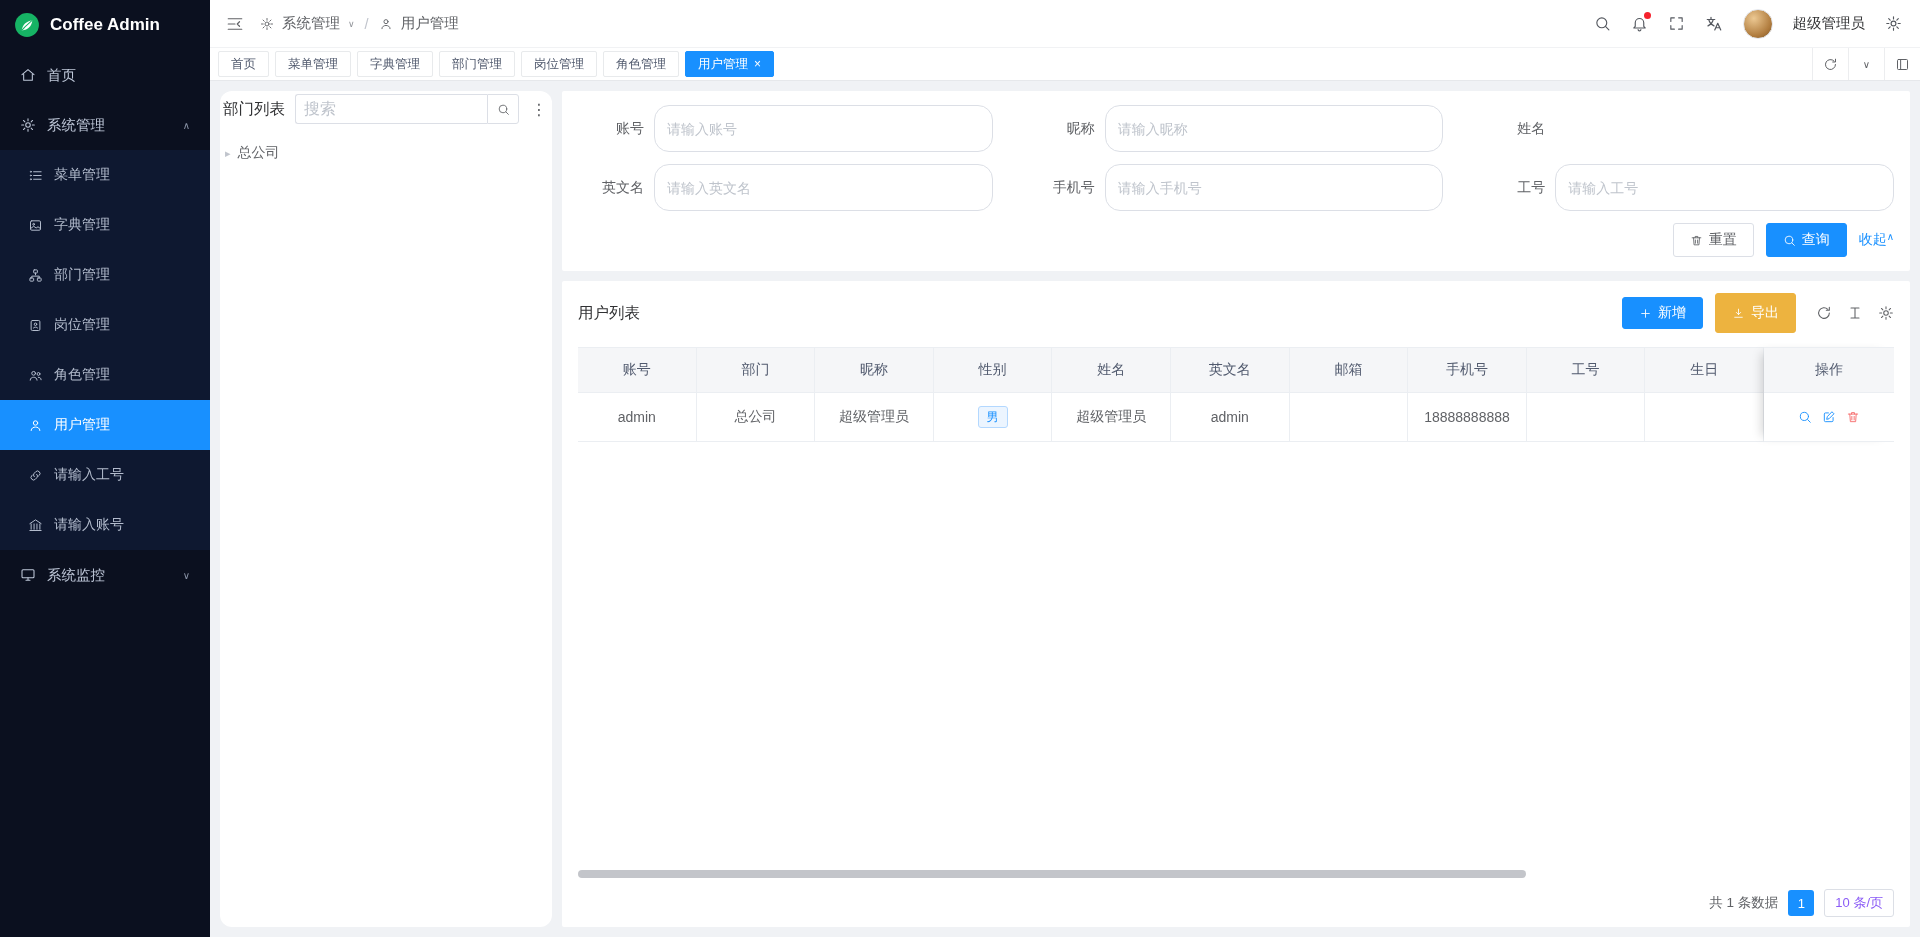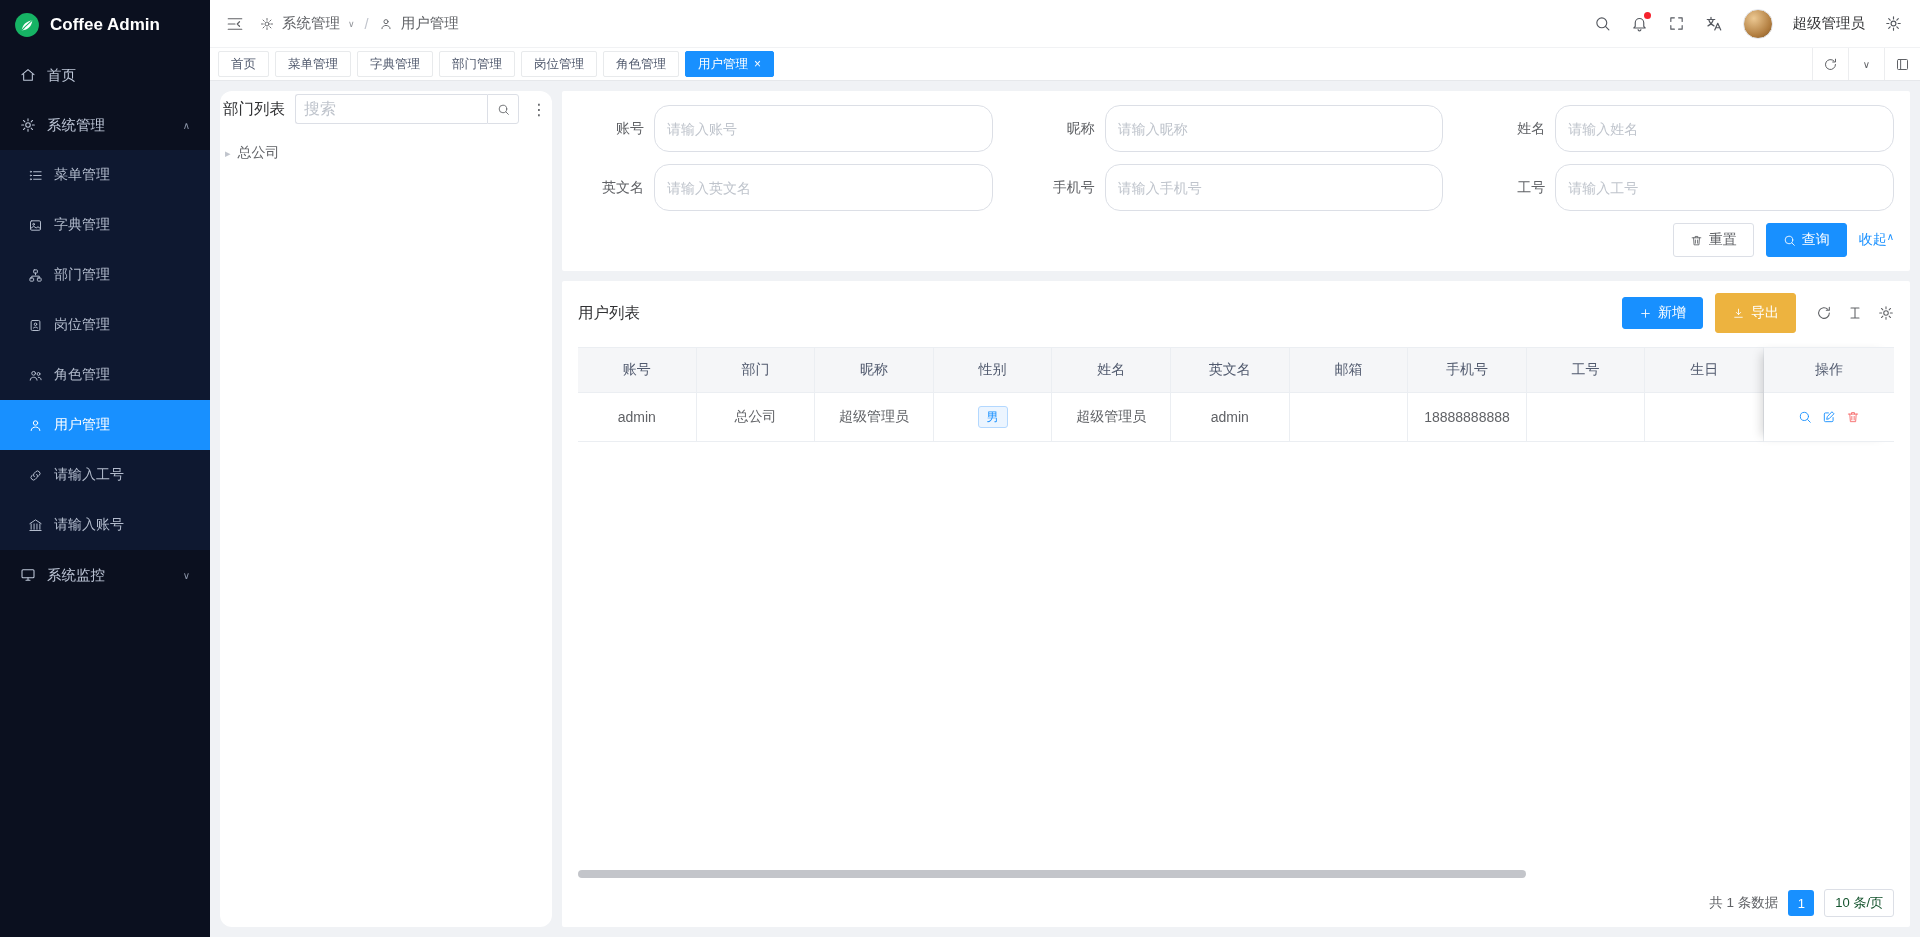--- a/index.html
+++ b/index.html
@@ -90,21 +90,21 @@
   .t-op .op-body{height:49px;gap:10px}
   .op-icon{cursor:pointer;display:flex}
   .op-view,.op-edit{color:var(--primary)}
   .op-delete{color:var(--danger)}
   .badge-male{display:inline-flex;align-items:center;height:22px;padding:0 8px;font-size:12px;color:var(--primary);background:#ecf5ff;border:1px solid #b3d8ff;border-radius:3px}
 
   .hscroll{height:10px;position:relative;margin-top:auto}
   .hscroll .thumb{position:absolute;left:0;top:1px;height:8px;width:72%;background:#c3c5ca;border-radius:4px;cursor:pointer}
   .list-footer{display:flex;justify-content:flex-end;align-items:center;gap:10px;padding-top:10px;color:#606266;font-size:13.5px}
   .page-num{min-width:26px;height:26px;background:var(--primary);color:#fff;display:flex;align-items:center;justify-content:center;border-radius:3px;font-size:13px;cursor:pointer}
-  .page-size{height:28px;border:1px solid #dcdfe6;border-radius:3px;display:flex;align-items:center;padding:0 10px;font-size:13px;color:#14532d;background:#fff;cursor:pointer}
+  .page-size{height:28px;border:1px solid #dcdfe6;border-radius:3px;display:flex;align-items:center;padding:0 10px;font-size:13px;color:#8b5cf6;background:#fff;cursor:pointer}
 </style>
 </head>
 <body>
 
 <div class="app">
 
   <aside class="sidebar">
     <div class="logo">
       <svg width="26" height="26" viewBox="0 0 24 24">
         <circle cx="12" cy="12" r="11" fill="#16b364"></circle>
@@ -336,21 +336,20 @@
             <div class="field">
               <label>账号</label>
               <input placeholder="请输入账号" style="">
             </div>
             <div class="field">
               <label>昵称</label>
               <input placeholder="请输入昵称" style="">
             </div>
             <div class="field">
               <label>姓名</label>
-              <input placeholder="请输入姓名" style="">
             </div>
             <div class="field">
               <label>英文名</label>
               <input placeholder="请输入英文名" style="">
             </div>
             <div class="field">
               <label>手机号</label>
               <input placeholder="请输入手机号" style="">
             </div>
             <div class="field">

